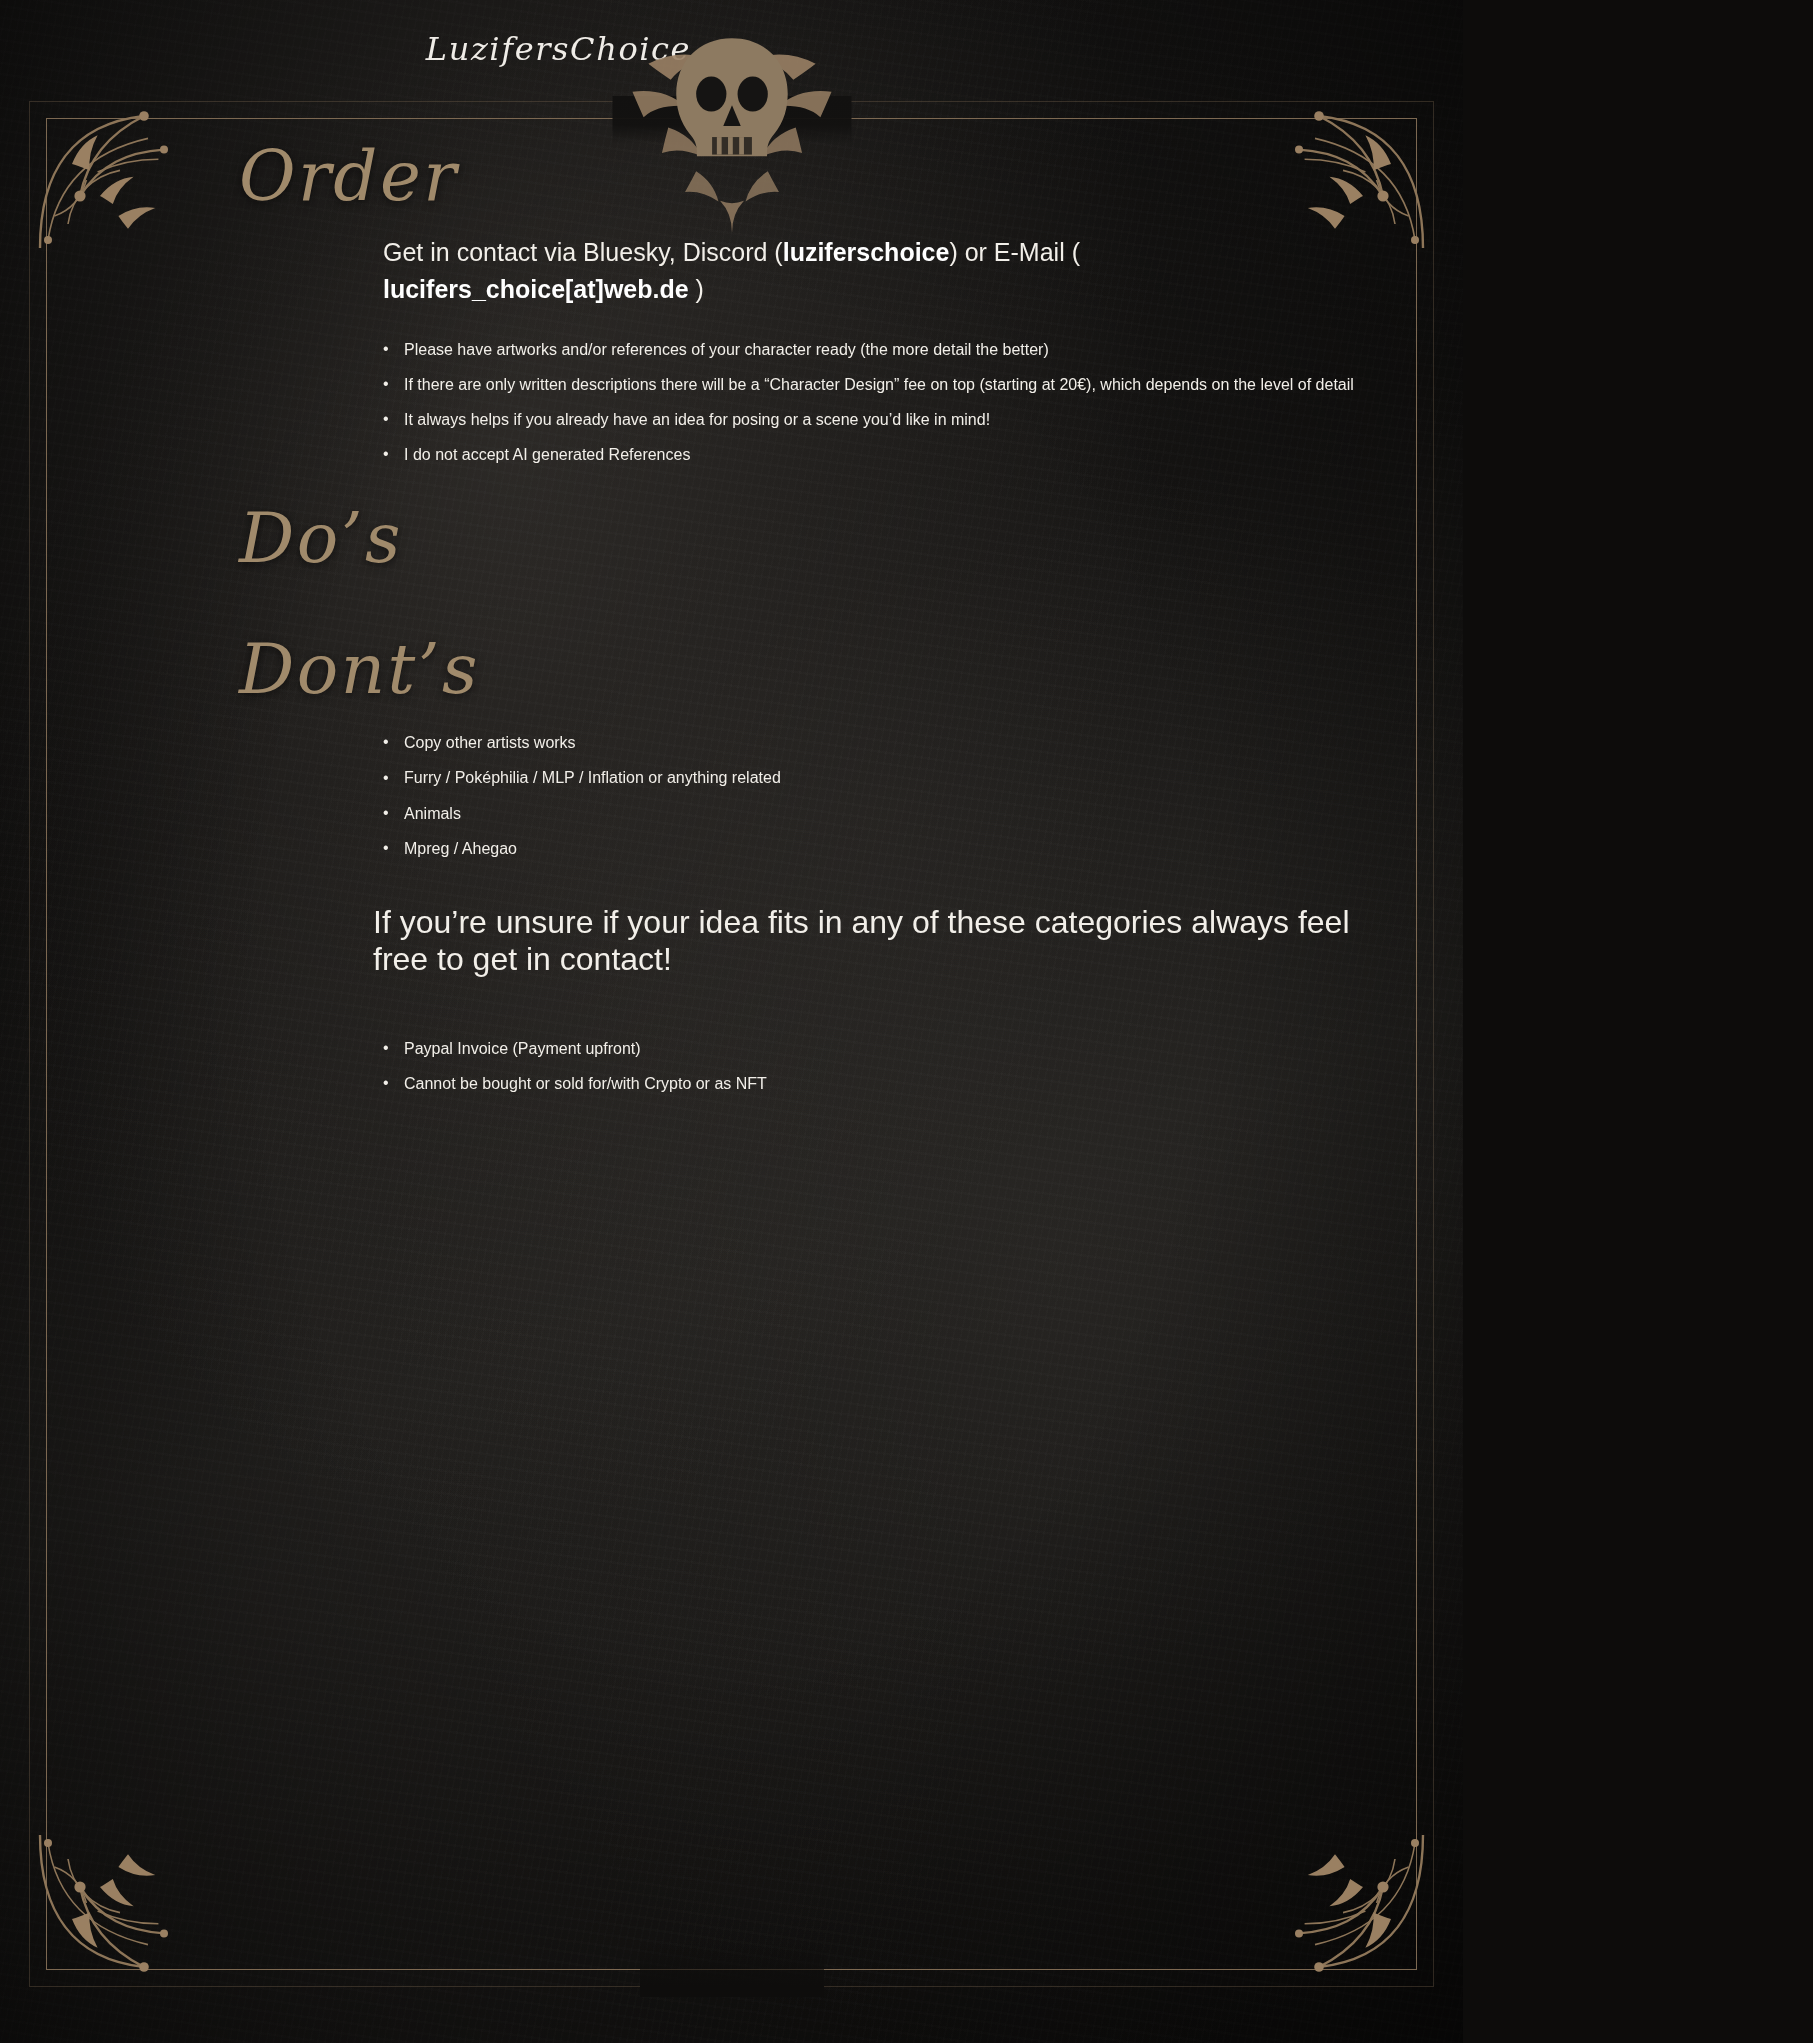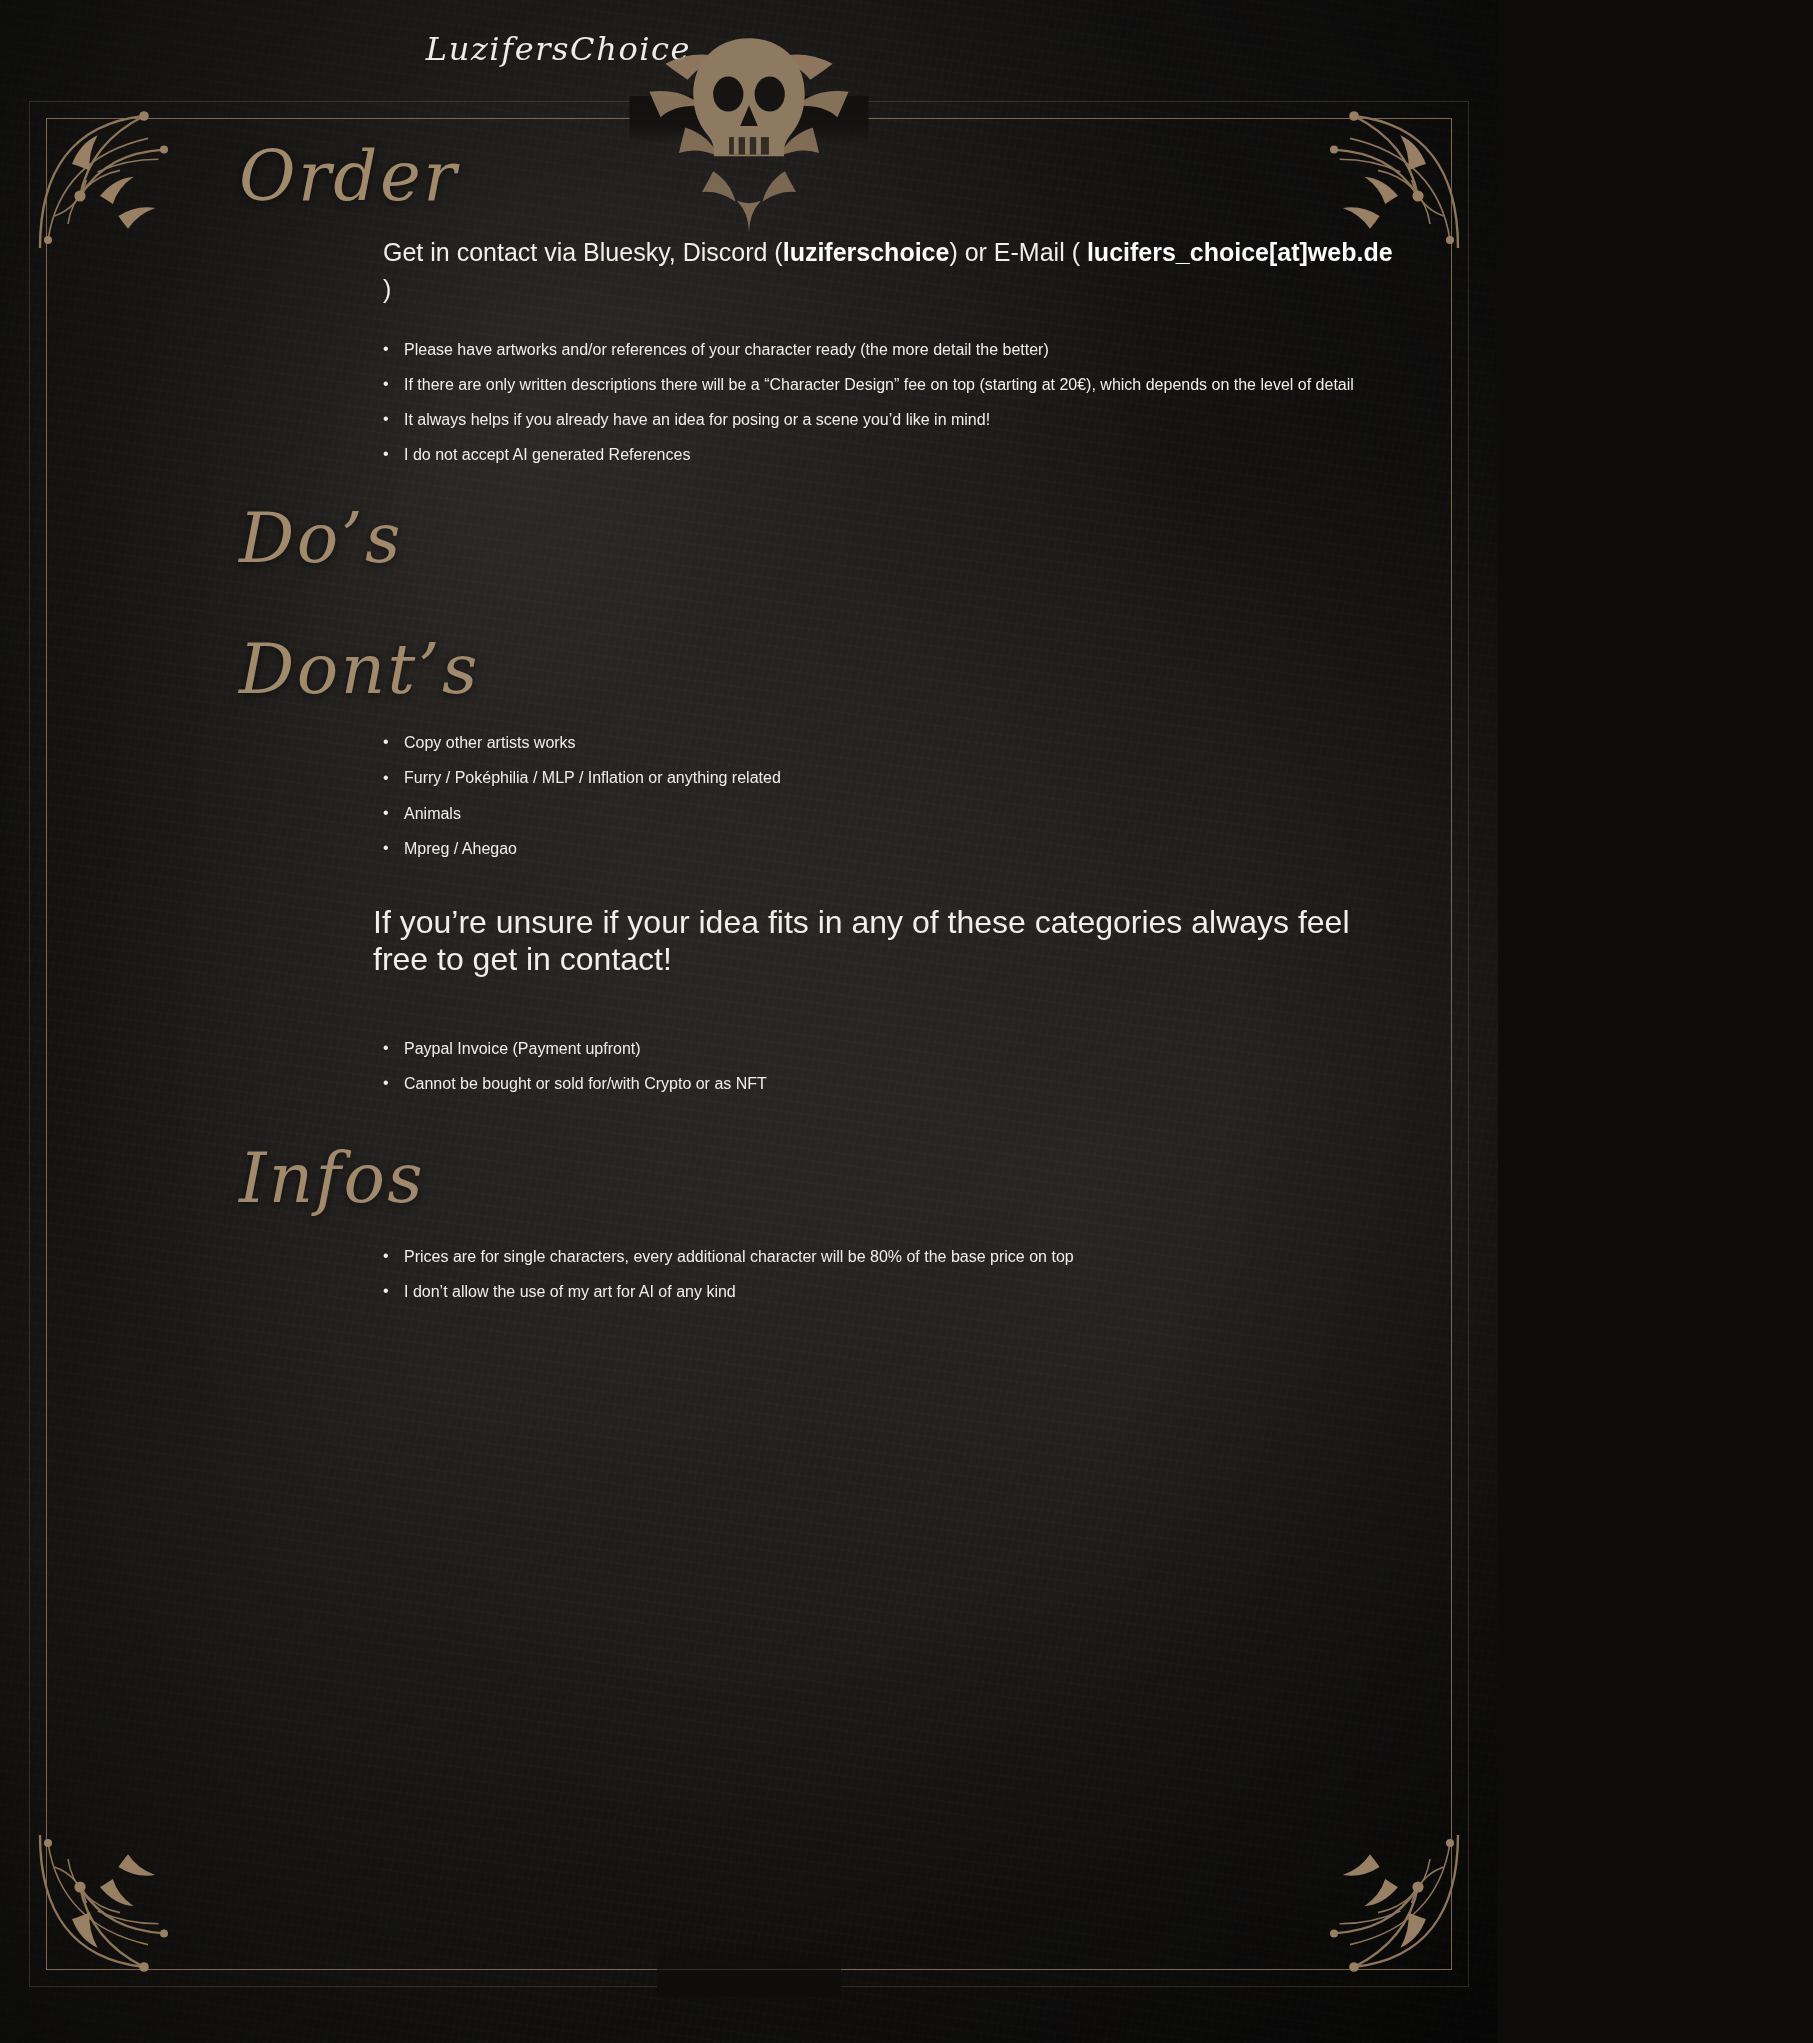--- a/index.html
+++ b/index.html
@@ -11,21 +11,20 @@
     position: relative;
     width: 1463px;
     height: 2043px;
     background:
       radial-gradient(ellipse at 35% 22%, rgba(60,56,52,0.55) 0%, rgba(20,19,18,0.0) 48%),
       radial-gradient(ellipse at 72% 62%, rgba(52,49,46,0.40) 0%, rgba(18,17,16,0.0) 45%),
       radial-gradient(ellipse at 18% 78%, rgba(45,42,40,0.35) 0%, rgba(16,15,14,0.0) 42%),
       linear-gradient(160deg, #181716 0%, #121110 35%, #1b1a18 60%, #0e0d0c 100%);
     overflow: hidden;
     font-family: "Liberation Sans", sans-serif;
-    padding-left: 35px;
   }
   
   .page::before {
     content: "";
     position: absolute;
     inset: 0;
     background-image:
       repeating-linear-gradient(102deg, rgba(255,255,255,0.012) 0px, rgba(255,255,255,0.012) 1.6px, rgba(0,0,0,0) 1.6px, rgba(0,0,0,0) 7.2px),
       repeating-linear-gradient(8deg, rgba(255,255,255,0.010) 0px, rgba(255,255,255,0.010) 2.4px, rgba(0,0,0,0) 2.4px, rgba(0,0,0,0) 11.2px),
       radial-gradient(circle at 60% 40%, rgba(90,85,80,0.10) 0%, rgba(0,0,0,0) 60%);
@@ -351,23 +350,16 @@
       <p class="note">If you’re unsure if your idea fits in any of these categories always feel free to get in contact!</p>
     </div>
 
     <div class="section" id="payment-section">
       <ul class="bullets s-pay-bullets">
         <li>Paypal Invoice (Payment upfront)</li>
         <li>Cannot be bought or sold for/with Crypto or as NFT</li>
       </ul>
     </div>
 
-    <div class="section" id="infos-section">
-      <h2 class="section-title">Infos</h2>
-      <ul class="bullets s-info-bullets">
-        <li>Prices are for single characters, every additional character will be 80% of the base price on top</li>
-        <li>I don’t allow the use of my art for AI of any kind</li>
-      </ul>
-    </div>
 
   </div>
 </div>
 
 
 </body></html>

